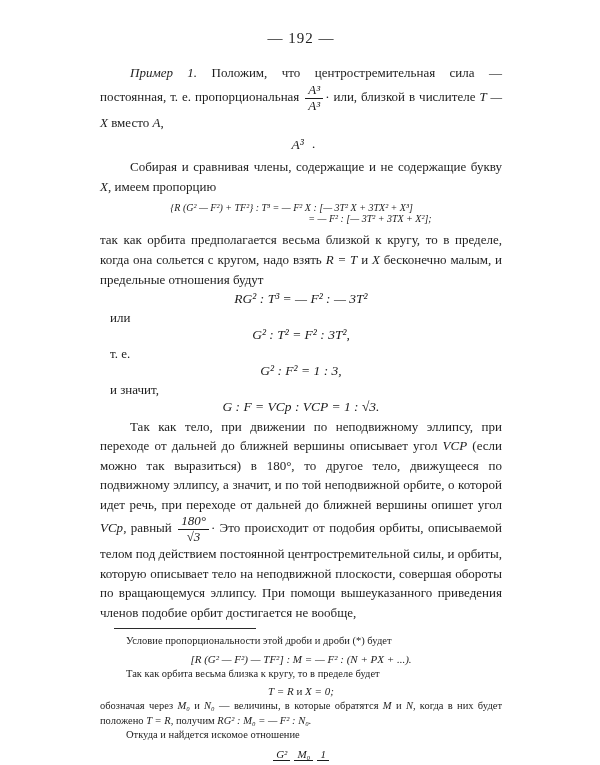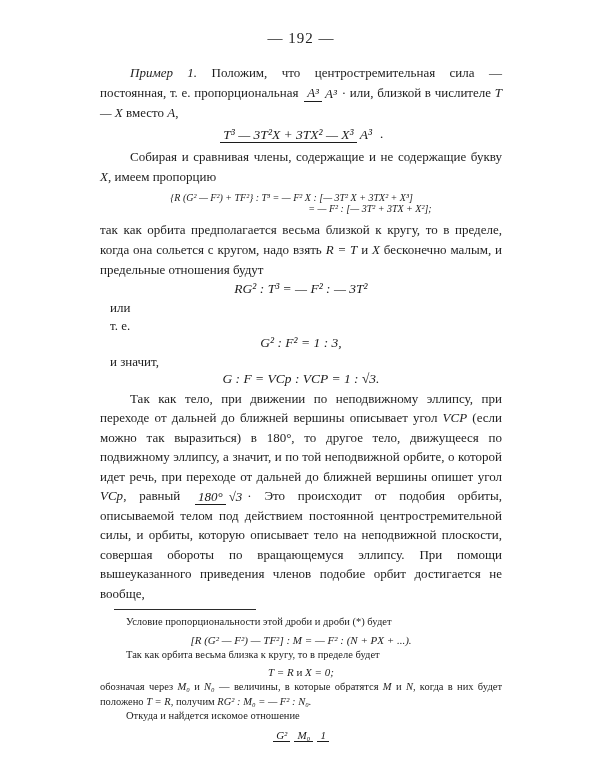--- a/index.html
+++ b/index.html
@@ -39,21 +39,21 @@
   .fp-inner .l2{padding-left:138px;}
   .side-label{
     font-size:13px;
     line-height:17px;
     margin:1px 10px;
     text-align:left;
   }
   .mid .formula{margin:1px 0 2px 0;}
   .frac{
     display:inline-flex;
-    flex-direction:row;
+    flex-direction:column;
     align-items:center;
     vertical-align:middle;
     font-style:italic;
     line-height:1.12;
     text-indent:0;
     margin:0 2px;
   }
   .frac .fn{border-bottom:1px solid #1c1c1c;padding:0 3px;}
   .frac .fd{padding:0 3px;}
   .footnote{margin-top:6px;}
@@ -74,38 +74,38 @@
 <div class="page">
 
   <div class="page-number">— 192 —</div>
 
   <p class="para indent"><span class="mi">Пример 1.</span><span class="tr"> Положим, что центростремительная сила — постоянная, т. е. пропорциональная </span><span class="frac">
         <span class="fn">A³</span>
         <span class="fd">A³</span>
       </span><span class="tr">· или, близкой в числителе </span><span class="mi">T — X</span><span class="tr"> вместо </span><span class="mi">A</span><span class="tr">,</span></p>
 
   <div class="formula"><span class="frac">
-        <span class="fn">T³ — 3T²X + 3TX² — X³</span>
         <span class="fd">A³</span>
       </span><span class="mi"> .</span></div>
 
   <p class="para indent"><span class="tr">Собирая и сравнивая члены, содержащие и не содержащие букву </span><span class="mi">X</span><span class="tr">, имеем пропорцию</span></p>
 
   <div class="formula-pair">
     <div class="fp-inner">
       <div class="l1">{R (G² — F²) + TF²} : T³ = — F² X : [— 3T² X + 3TX² + X³]</div>
       <div class="l2">= — F² : [— 3T² + 3TX + X²];</div>
     </div>
   </div>
 
   <p class="para"><span class="tr">так как орбита предполагается весьма близкой к кругу, то в пределе, когда она сольется с кругом, надо взять </span><span class="mi">R = T</span><span class="tr"> и </span><span class="mi">X</span><span class="tr"> бесконечно малым, и предельные отношения будут</span></p>
 
   <div class="mid">
     <div class="formula it">RG² : T³ = — F² : — 3T²</div>
     <p class="para side-label">или</p>
+    <div class="formula it">G² : T² = F² : 3T²,</div>
     <p class="para side-label">т. е.</p>
     <div class="formula it">G² : F² = 1 : 3,</div>
     <p class="para side-label">и значит,</p>
     <div class="formula it">G : F = VCp : VCP = 1 : √3.</div>
   </div>
 
   <p class="para indent tight"><span class="tr">Так как тело, при движении по неподвижному эллипсу, при переходе от дальней до ближней вершины описывает угол </span><span class="mi">VCP</span><span class="tr"> (если можно так выразиться) в 180°, то другое тело, движущееся по подвижному эллипсу, а значит, и по той неподвижной орбите, о которой идет речь, при переходе от дальней до ближней вершины опишет угол </span><span class="mi">VCp</span><span class="tr">, равный </span><span class="frac">
         <span class="fn">180°</span>
         <span class="fd">√3</span>
       </span><span class="tr">· Это происходит от подобия орбиты, описываемой телом под действием постоянной центростремительной силы, и орбиты, которую описывает тело на неподвижной плоскости, совершая обороты по вращающемуся эллипсу. При помощи вышеуказанного приведения членов подобие орбит достигается не вообще,</span></p>

